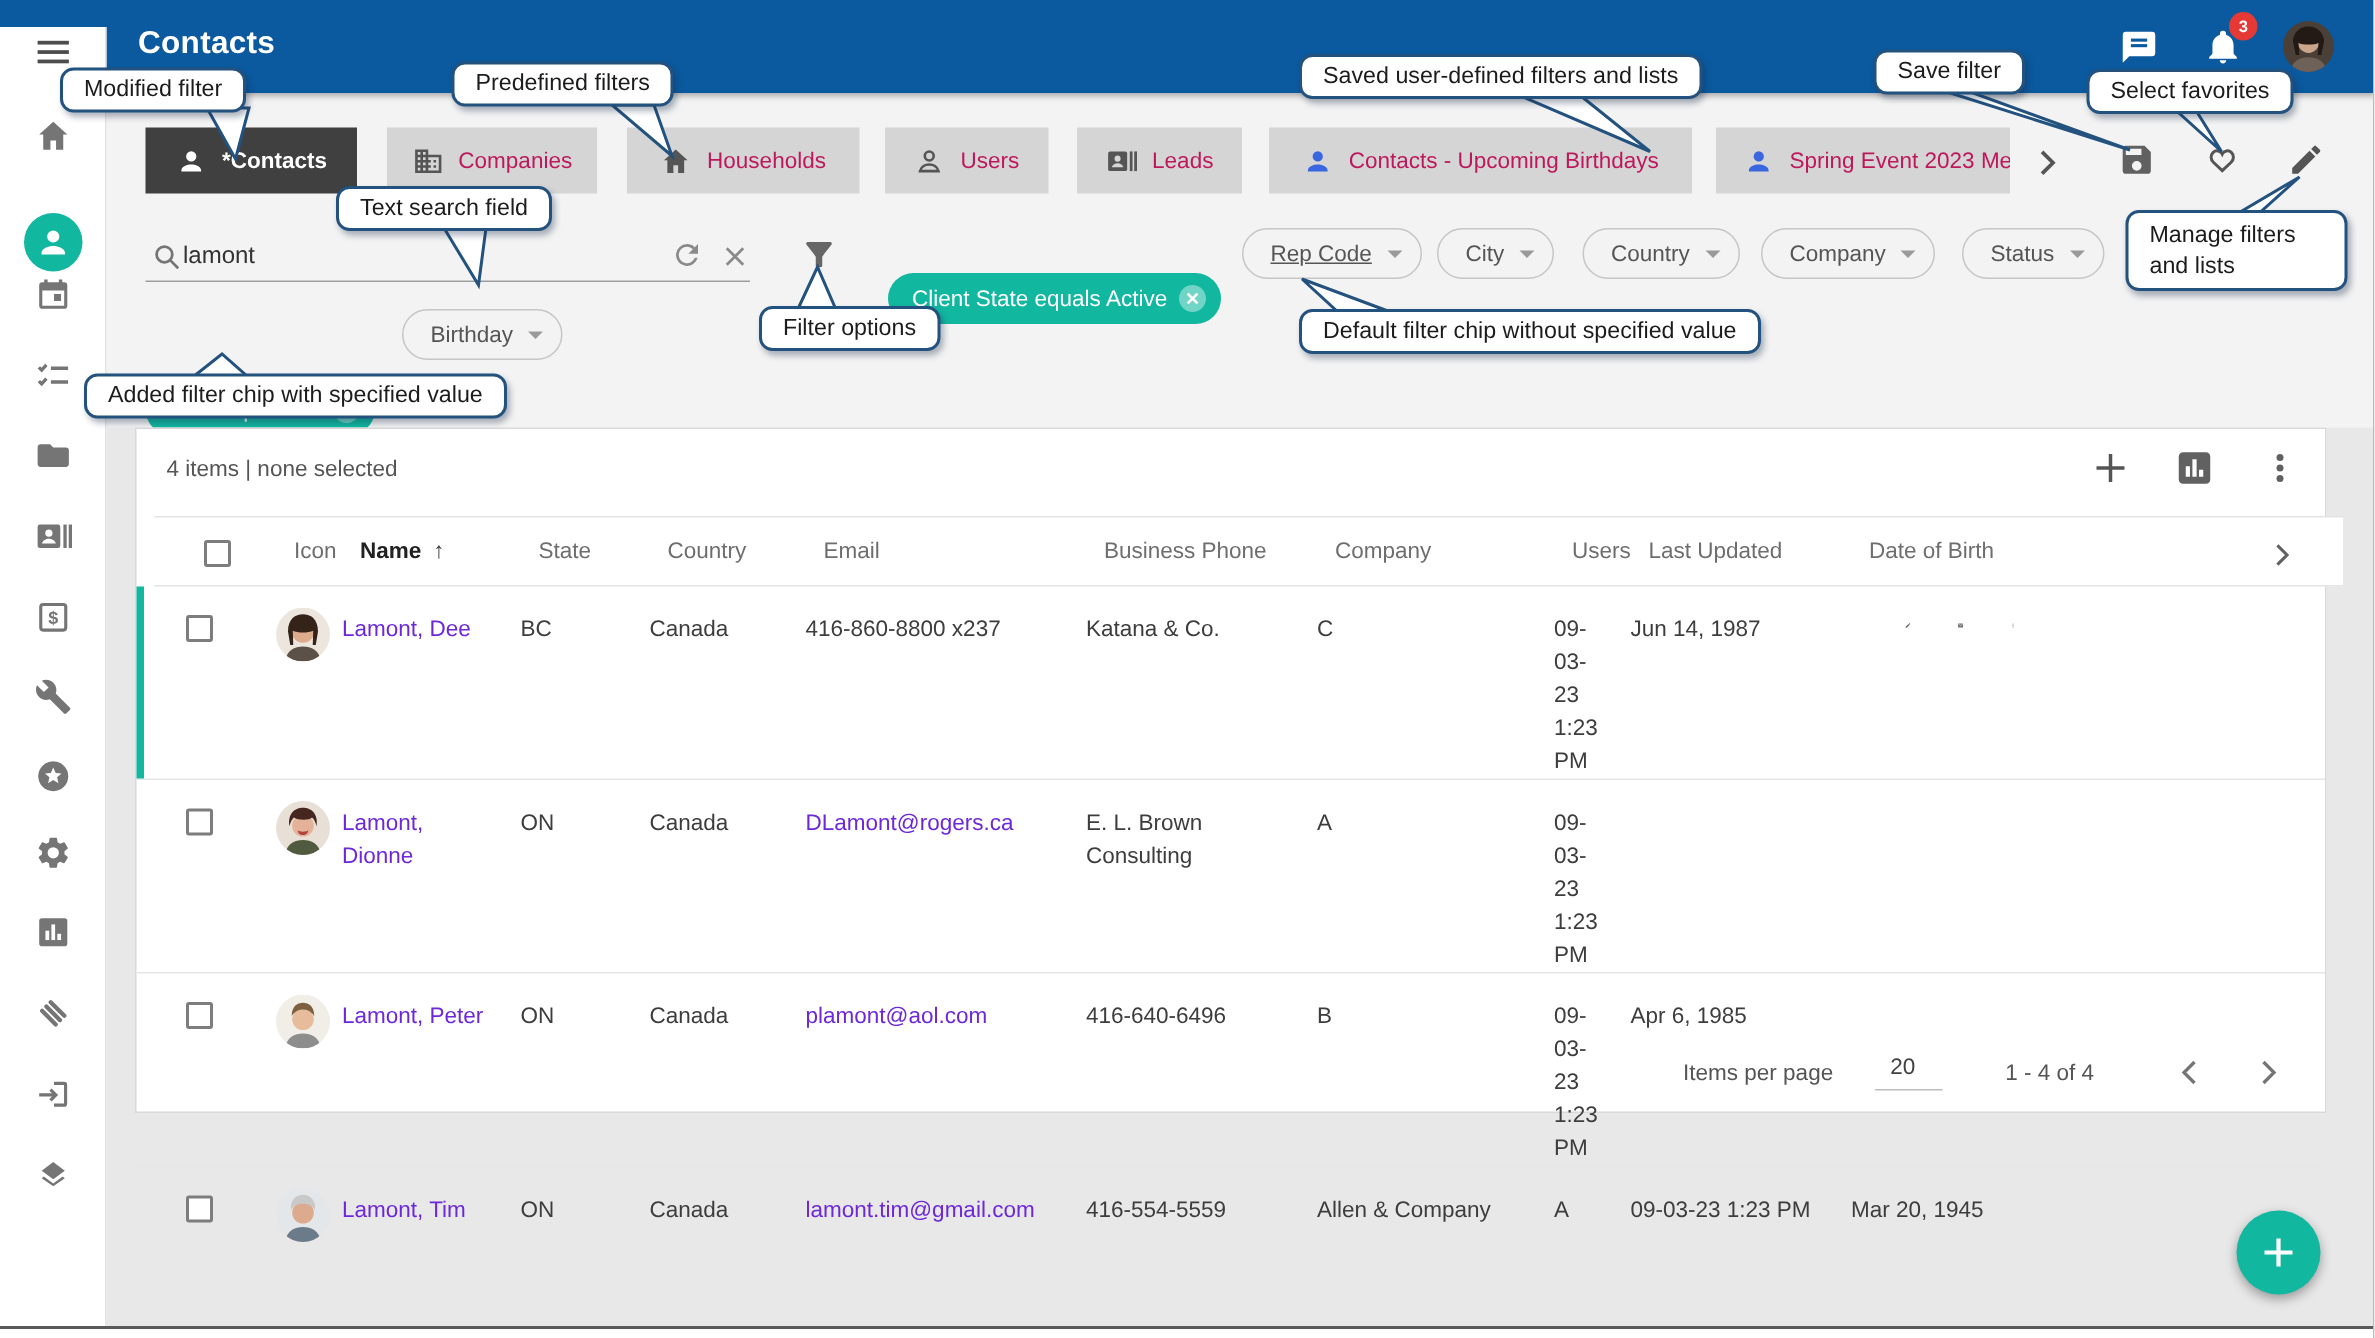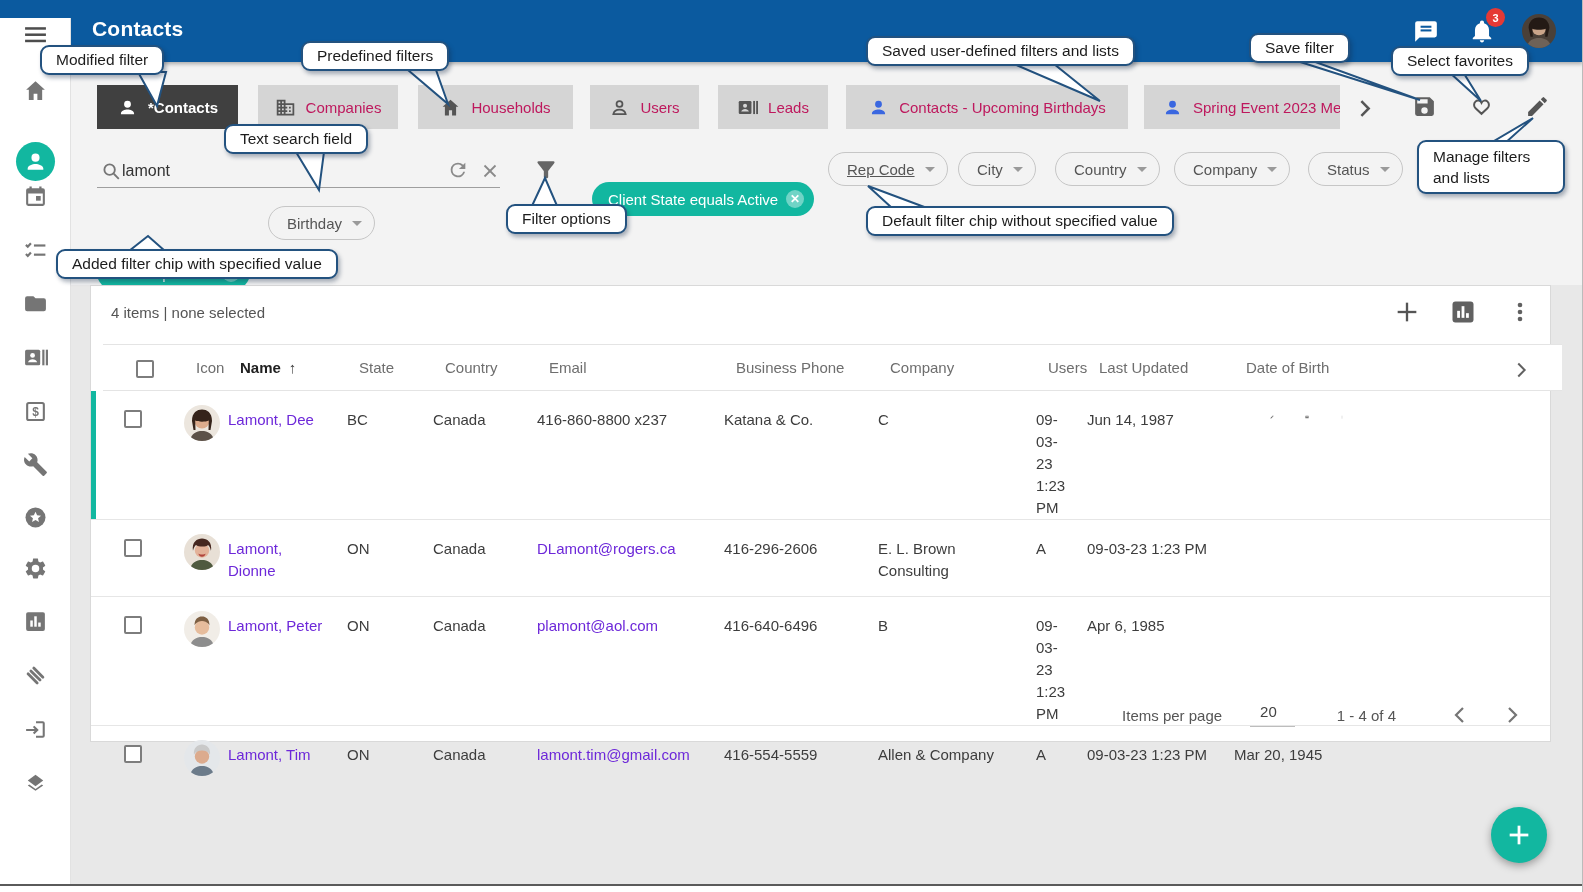--- a/index.html
+++ b/index.html
@@ -453,21 +453,20 @@
                 <path d="M9 17c-1.5-9 4-12.5 9-12.5S28.5 8 27 17c0 0-.6-4-3-6-1.5 2-9.5 2-12 0-2.4 2-3 6-3 6z" fill="#46271f"></path>
                 <path d="M14.5 19.5c1 1.3 6 1.3 7 0 0 2-1.5 3.2-3.5 3.2s-3.5-1.2-3.5-3.2z" fill="#b0443c"></path>
                 <path d="M6 36c1-7.5 6.5-10 12-10s11 2.5 12 10z" fill="#4f5a3f"></path>
               </svg>
         </span>
           </div>
         <div><span class="link">Lamont, Dionne</span></div>
         <div>ON</div>
         <div>Canada</div>
         <div><span class="link">DLamont@rogers.ca</span></div>
-        <div>416-296-2606</div>
         <div class="cell-company">E. L. Brown Consulting</div>
         <div>A</div>
         <div>09-03-23 1:23 PM</div>
         <div></div>
         <div></div>
       </div>
 
       <div class="trow grid h77">
         <div></div>
         <div><span class="checkbox"></span></div>

